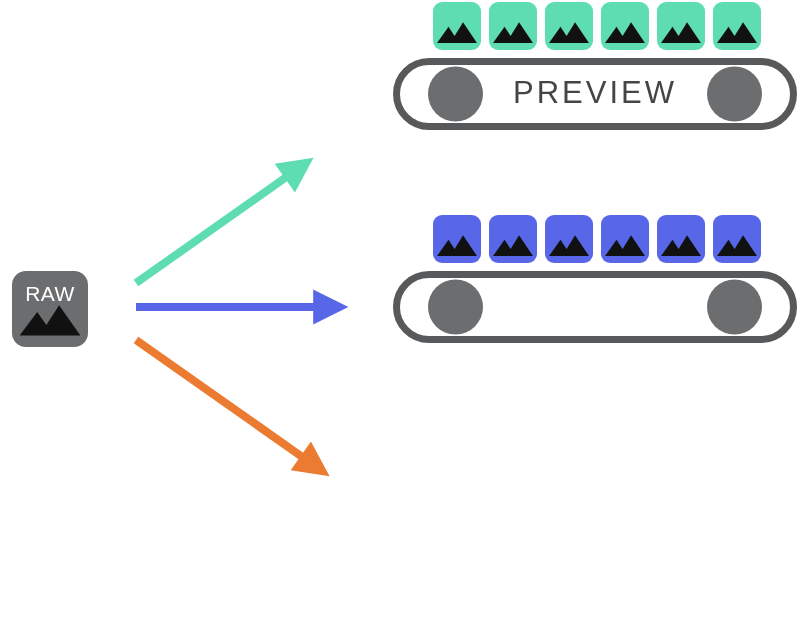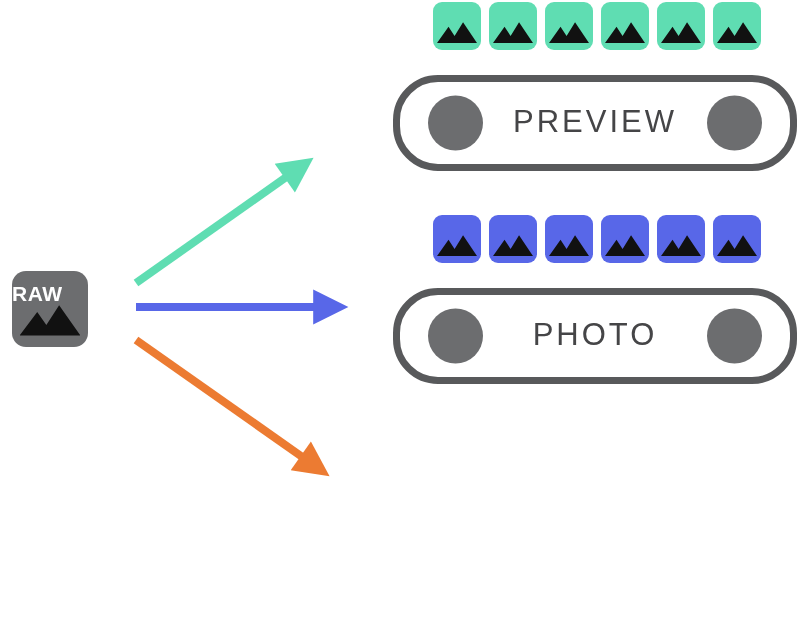--- a/index.html
+++ b/index.html
@@ -10,22 +10,22 @@
     overflow:hidden;
   }
   .canvas{position:relative;width:800px;height:617px;background:#ffffff;}
 
   
   .raw-icon{
     position:absolute;left:12px;top:271px;width:76px;height:76px;
     background:var(--raw-bg,#6C6D6F);border-radius:14px;
   }
   .raw-label{
-    position:absolute;top:11px;left:0;right:0;text-align:left;
-    color:var(--raw-fg,#ffffff);font-size:21px;font-weight:bold;letter-spacing:.5px;
+    position:absolute;top:11px;left:0;right:0;text-align:center;
+    color:var(--raw-fg,#ffffff);font-size:21px;font-weight:normal;letter-spacing:.5px;
   }
   .mtn{
     background:var(--mtn,#111111);
     clip-path:polygon(0 100%, 29% 22%, 44% 65%, 65% 0, 100% 100%);
   }
   .raw-icon .mtn{
     position:absolute;left:10%;right:10%;bottom:15%;height:40%;
   }
 
   
@@ -37,21 +37,21 @@
     display:flex;gap:8px;margin-left:40px;height:48px;
   }
   .frame{
     position:relative;width:48px;height:48px;flex:0 0 48px;
     background:var(--accent,#999);border-radius:9px;
   }
   .frame .mtn{
     position:absolute;left:8%;right:8%;bottom:14%;height:44%;
   }
   .pill{
-    position:relative;margin-top:25px;height:96px;box-sizing:border-box;
+    position:relative;margin-top:8px;height:72px;box-sizing:border-box;
     border:7px solid var(--pill-border,#58595B);border-radius:45px;
     background:transparent;
   }
   .circle{
     position:absolute;top:50%;transform:translateY(-50%);
     width:55px;height:55px;border-radius:50%;
     background:var(--pill-circle,#6C6D6F);
   }
   .circle.left{left:28px;}
   .circle.right{right:28px;}
@@ -132,19 +132,18 @@
         </div>
         <div class="frame">
           <div class="mtn"></div>
         </div>
         <div class="frame">
           <div class="mtn"></div>
         </div>
       </div>
     <div class="pill">
       <div class="circle left"></div>
-      <span class="pill-label">PHOTO</span>
       <div class="circle right"></div>
     </div>
   </section>
 
 
 </div>
 
 </body></html>

